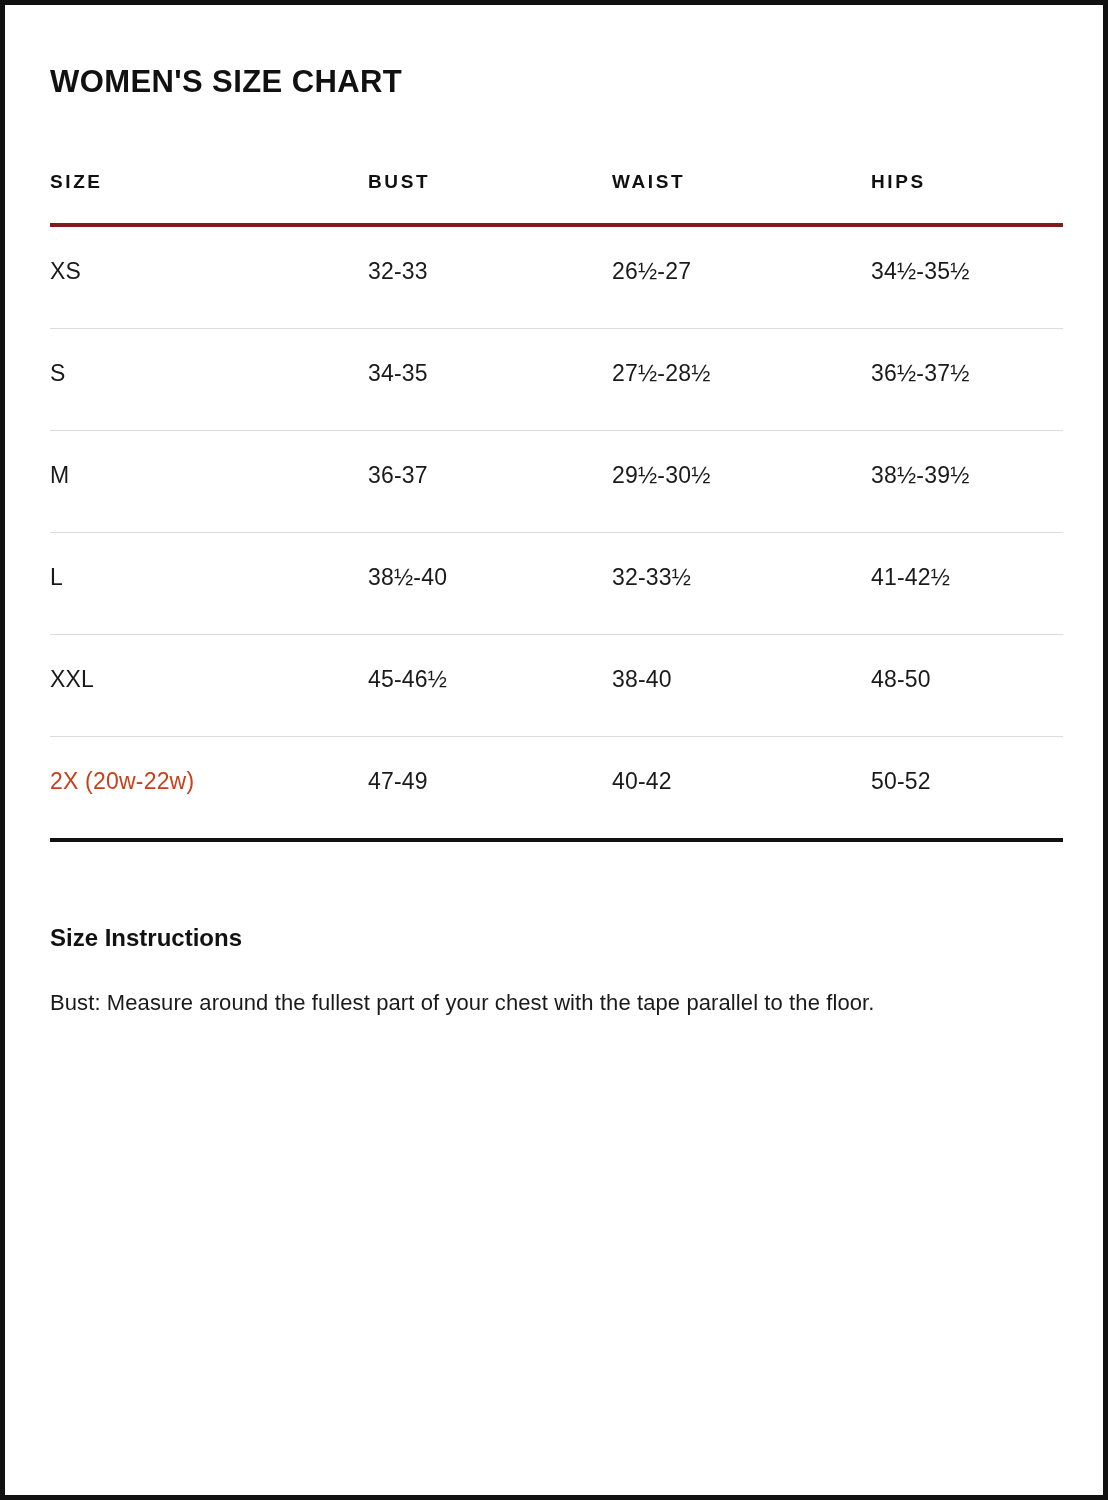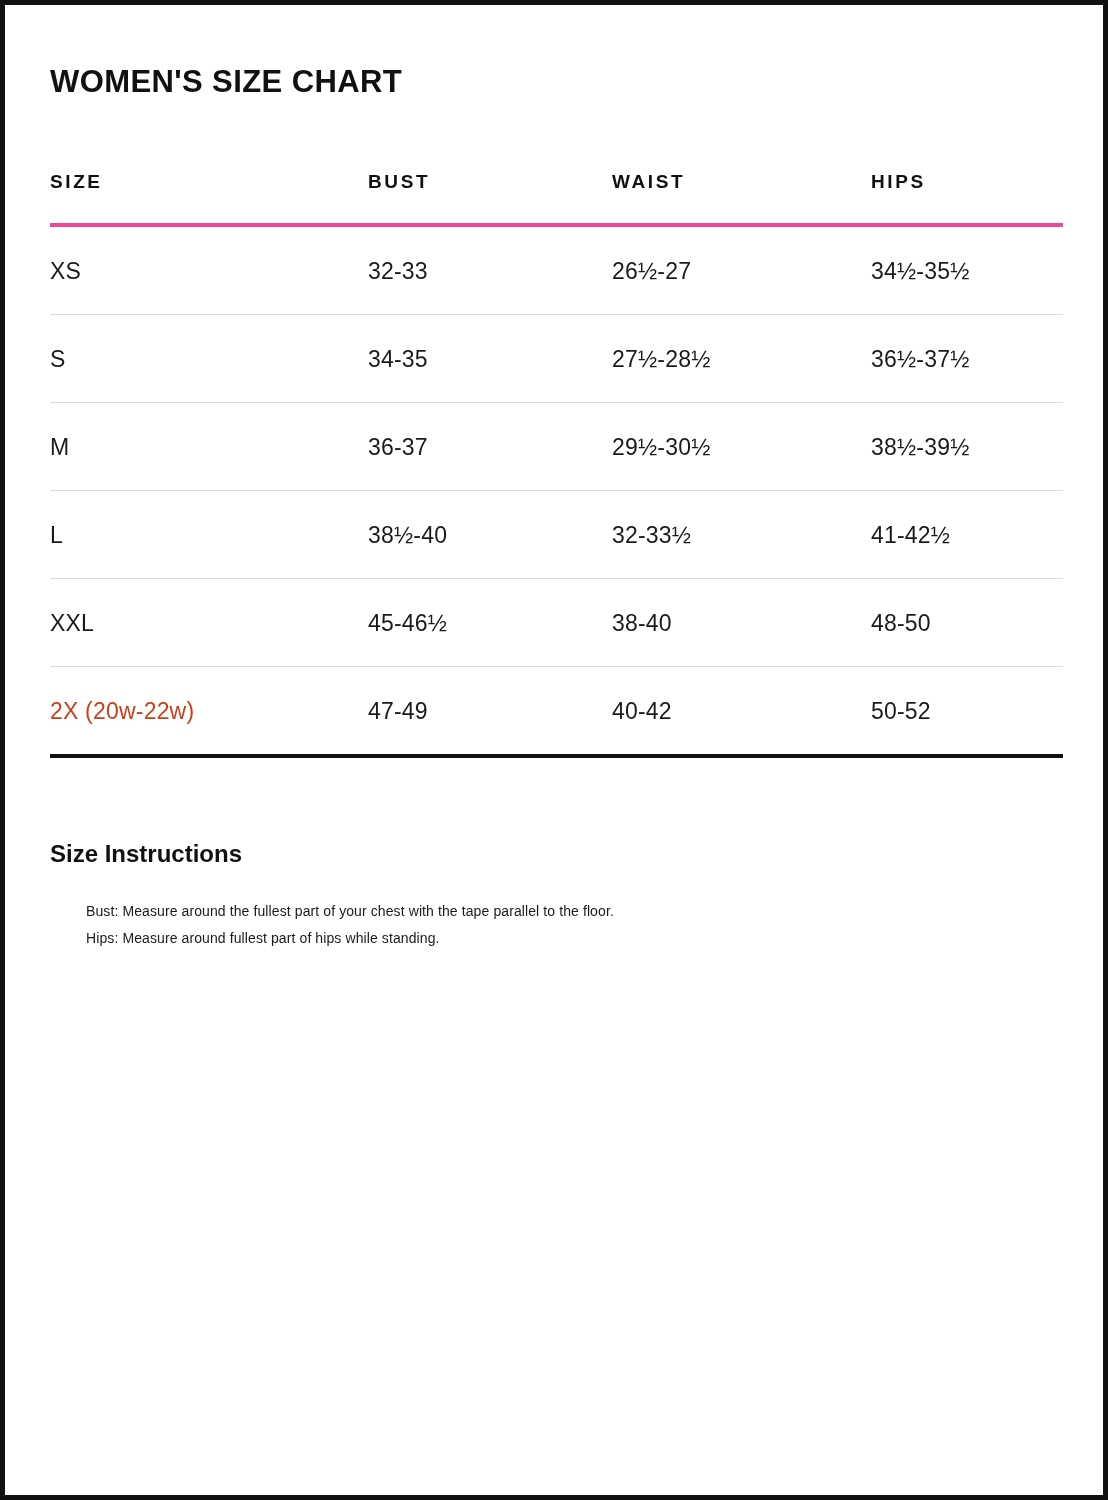--- a/index.html
+++ b/index.html
@@ -46,28 +46,28 @@
   table.size-table col.c1 { width: 244px; }
   table.size-table col.c2 { width: 259px; }
   table.size-table col.c3 { width: 192px; }
   thead th {
     text-align: left;
     font-size: 19px;
     font-weight: bold;
     letter-spacing: 2.6px;
     color: #111111;
     padding: 0 0 30px 0;
-    border-bottom: 4px solid #ec4899;
+    border-bottom: 4px solid #7f1d1d;
     vertical-align: bottom;
   }
   tbody td {
     font-size: 23px;
     font-weight: normal;
     color: #1a1a1a;
-    padding: 31px 0 29px 0;
+    padding: 31px 0 43px 0;
     border-bottom: 1px solid #dcdcdc;
     vertical-align: middle;
     letter-spacing: 0.2px;
   }
   tbody tr:last-child td {
     border-bottom: 4px solid #111111;
   }
   tbody tr.highlight td {
     color: #c8401a;
   }
@@ -77,25 +77,24 @@
   .instructions {
     margin-top: 82px;
   }
   .instructions-title {
     font-size: 24px;
     font-weight: bold;
     color: #111111;
     margin-bottom: 30px;
   }
   .instructions-line {
-    font-size: 14px;
+    font-size: 22px;
     color: #1a1a1a;
     line-height: 1.95;
     letter-spacing: 0.1px;
-    margin-left: 36px;
   }
 </style>
 </head>
 <body>
 
 <div class="page">
   <div class="inner">
 
     <h1 class="chart-title">WOMEN'S SIZE CHART</h1>
 
@@ -150,17 +149,16 @@
           <td class="value">47-49</td>
           <td class="value">40-42</td>
           <td class="value">50-52</td>
         </tr>
       </tbody>
     </table>
 
     <div class="instructions">
       <div class="instructions-title">Size Instructions</div>
       <div class="instructions-line">Bust: Measure around the fullest part of your chest with the tape parallel to the floor.</div>
-      <div class="instructions-line">Hips: Measure around fullest part of hips while standing.</div>
     </div>
 
   </div>
 </div>
 
 </body></html>

